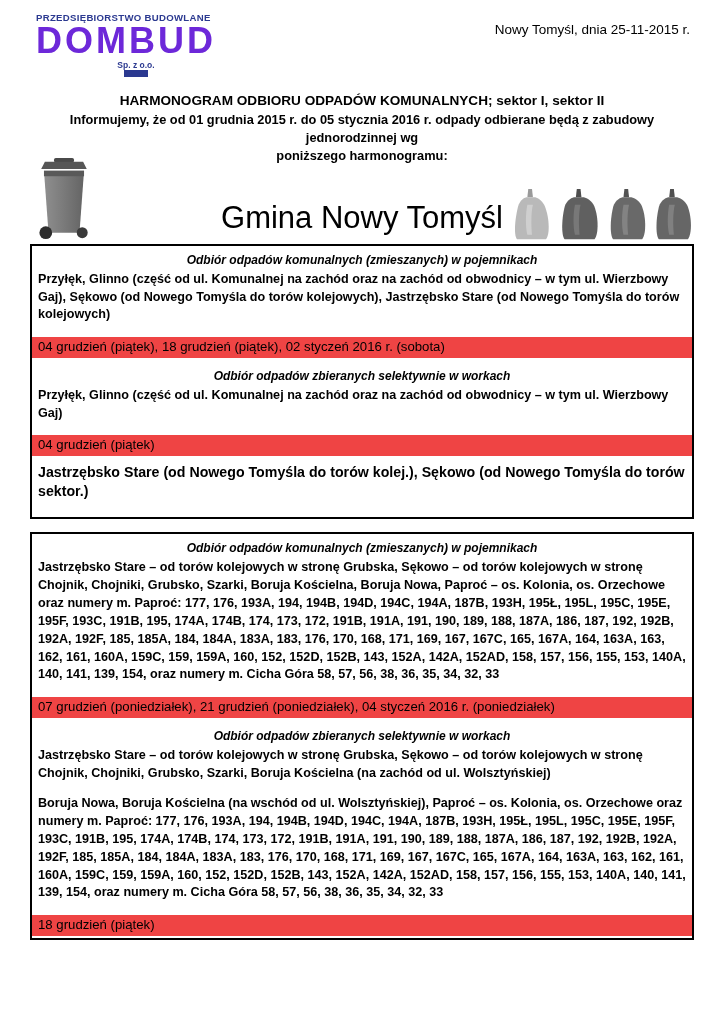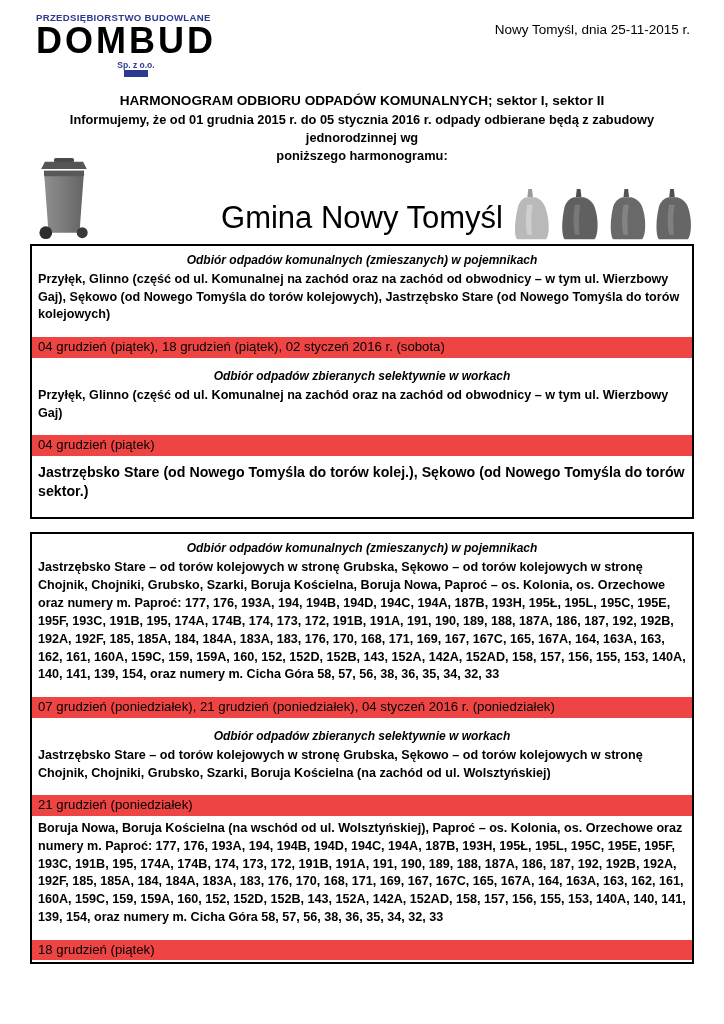--- a/index.html
+++ b/index.html
@@ -8,21 +8,21 @@
     font-family:"Liberation Sans", sans-serif; color:#000;
   }
   .page {
     position:relative; width:724px; height:1024px; background:#ffffff;
     overflow:hidden;
   }
   
   .header { display:flex; justify-content:space-between; align-items:flex-start; padding:12px 34px 0 36px; }
   .logo { width:200px; }
   .logo-tagline { color:#2b3990; font-weight:bold; font-size:9.6px; letter-spacing:0.3px; white-space:nowrap; }
-  .logo-name { color:#000000; font-weight:bold; font-size:36px; line-height:0.95; letter-spacing:3px; margin-top:1px; }
+  .logo-name { color:#6d28d9; font-weight:bold; font-size:36px; line-height:0.95; letter-spacing:3px; margin-top:1px; }
   .logo-bar { display:flex; align-items:center; margin-top:2px;flex-direction:column; }
   .logo-bar .bar { height:7px; background:#2b3990; }
   .logo-bar .bar-left { flex:1; }
   .logo-bar .bar-right { width:24px; }
   .logo-suffix { font-size:8.5px; font-weight:bold; color:#2b3990; padding:0 3px; white-space:nowrap; }
   .date-line { font-size:13.5px; padding-top:10px; }
 
   
   .intro { margin-top:16px; text-align:center; font-weight:bold; padding:0 24px; }
   .intro-title { font-size:13.6px; margin-bottom:3px; }
@@ -118,18 +118,17 @@
     <p class="area area-lg">Jastrzębsko Stare (od Nowego Tomyśla do torów kolej.), Sękowo (od Nowego Tomyśla do torów sektor.)</p>
   </div>
 
   <div class="box">
     <div class="box-heading">Odbiór odpadów komunalnych (zmieszanych) w pojemnikach</div>
     <p class="area">Jastrzębsko Stare – od torów kolejowych w stronę Grubska, Sękowo – od torów kolejowych w stronę Chojnik, Chojniki, Grubsko, Szarki, Boruja Kościelna, Boruja Nowa, Paproć – os. Kolonia, os. Orzechowe oraz numery m. Paproć: 177, 176, 193A, 194, 194B, 194D, 194C, 194A, 187B, 193H, 195Ł, 195L, 195C, 195E, 195F, 193C, 191B, 195, 174A, 174B, 174, 173, 172, 191B, 191A, 191, 190, 189, 188, 187A, 186, 187, 192, 192B, 192A, 192F, 185, 185A, 184, 184A, 183A, 183, 176, 170, 168, 171, 169, 167, 167C, 165, 167A, 164, 163A, 163, 162, 161, 160A, 159C, 159, 159A, 160, 152, 152D, 152B, 143, 152A, 142A, 152AD, 158, 157, 156, 155, 153, 140A, 140, 141, 139, 154, oraz numery m. Cicha Góra 58, 57, 56, 38, 36, 35, 34, 32, 33</p>
     <div class="dates">07 grudzień (poniedziałek), 21 grudzień (poniedziałek), 04 styczeń 2016 r. (poniedziałek)</div>
 
     <div class="box-heading" style="margin-top:11px;">Odbiór odpadów zbieranych selektywnie w workach</div>
     <p class="area">Jastrzębsko Stare – od torów kolejowych w stronę Grubska, Sękowo – od torów kolejowych w stronę Chojnik, Chojniki, Grubsko, Szarki, Boruja Kościelna (na zachód od ul. Wolsztyńskiej)</p>
-    <div class="dates">21 grudzień (poniedziałek)</div>
     <p class="area">Boruja Nowa, Boruja Kościelna (na wschód od ul. Wolsztyńskiej), Paproć – os. Kolonia, os. Orzechowe oraz numery m. Paproć: 177, 176, 193A, 194, 194B, 194D, 194C, 194A, 187B, 193H, 195Ł, 195L, 195C, 195E, 195F, 193C, 191B, 195, 174A, 174B, 174, 173, 172, 191B, 191A, 191, 190, 189, 188, 187A, 186, 187, 192, 192B, 192A, 192F, 185, 185A, 184, 184A, 183A, 183, 176, 170, 168, 171, 169, 167, 167C, 165, 167A, 164, 163A, 163, 162, 161, 160A, 159C, 159, 159A, 160, 152, 152D, 152B, 143, 152A, 142A, 152AD, 158, 157, 156, 155, 153, 140A, 140, 141, 139, 154, oraz numery m. Cicha Góra 58, 57, 56, 38, 36, 35, 34, 32, 33</p>
     <div class="dates">18 grudzień (piątek)</div>
   </div>
 
 </div>
 
 </body></html>

